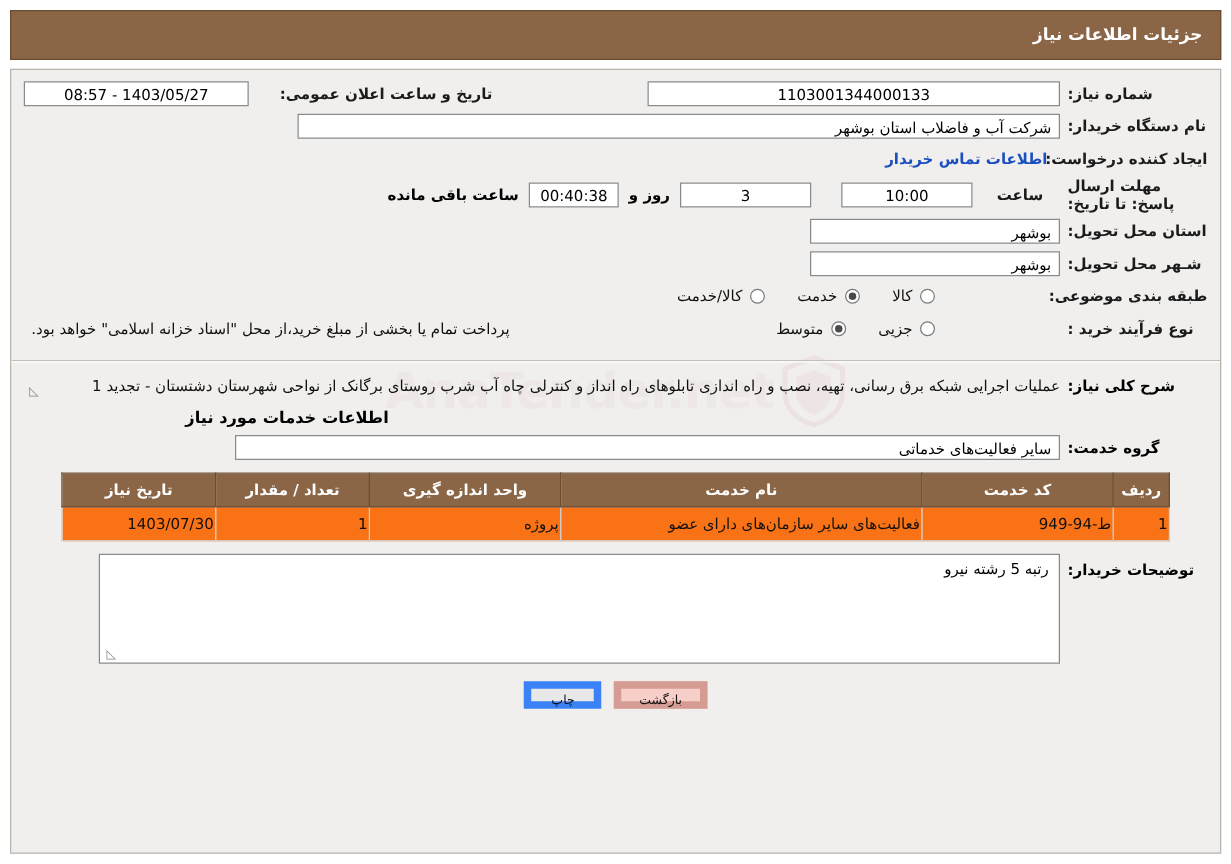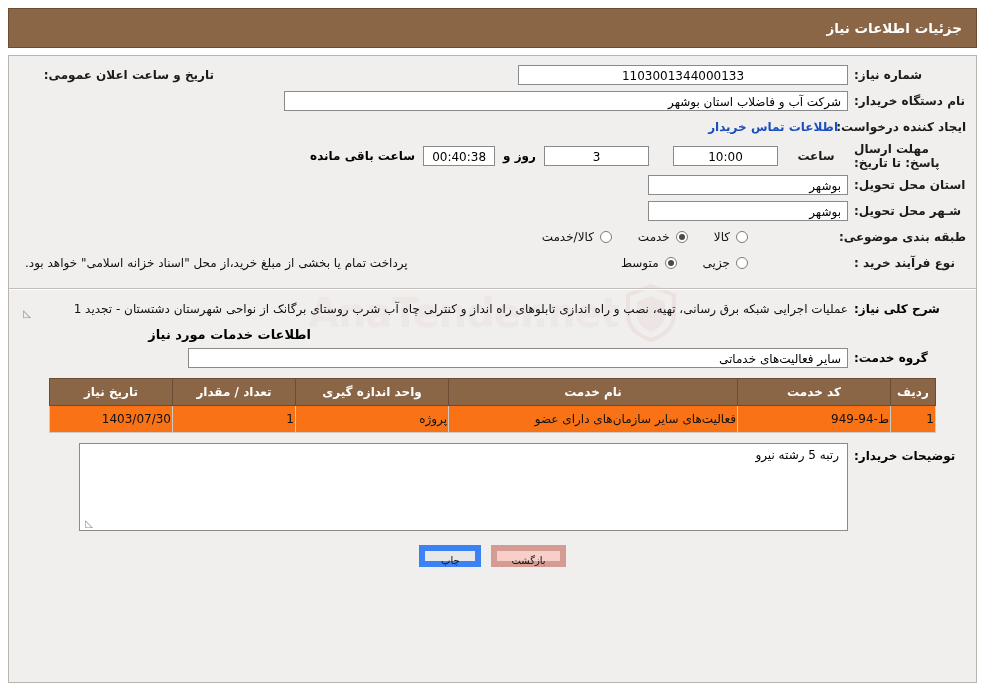--- a/index.html
+++ b/index.html
@@ -92,21 +92,21 @@
     white-space: nowrap;
   }
   .fld.right { text-align: right; }
   .spacer { flex: 1 1 auto; }
 
   
   .r1-field { width: 330px; }
   .r1-label2 { width: 195px; text-align: right; padding-left: 8px; font-weight: bold; }
   .r1-date { width: 180px; }
 
-  .r2-field { width: 564px; padding-left: 16px; }
+  .r2-field { width: 610px; padding-left: 16px; }
   .r3-field { width: 610px; }
   .linkblue {
     color: #1b4fbf;
     font-size: 12px;
     font-weight: bold;
     text-decoration: none;
     cursor: pointer;
     margin-right: 10px;
     white-space: nowrap;
   }
@@ -345,20 +345,21 @@
     </div>
 
     <div class="content-layer">
     <div class="section-top">
 
       <div class="row">
         <div class="lbl lbl-w">شماره نیاز:</div>
         <div class="fld r1-field">1103001344000133</div>
         <div class="spacer"></div>
         <div class="lbl r1-label2">تاریخ و ساعت اعلان عمومی:</div>
+        <div class="fld r1-date">1403/05/27 - 08:57</div>
       </div>
 
       <div class="row">
         <div class="lbl lbl-w">نام دستگاه خریدار:</div>
         <div class="fld r2-field right">شرکت آب و فاضلاب استان بوشهر</div>
       </div>
 
       <div class="row">
         <div class="lbl lbl-w">ایجاد کننده درخواست:</div>
         <a class="linkblue" href="#">اطلاعات تماس خریدار</a>

